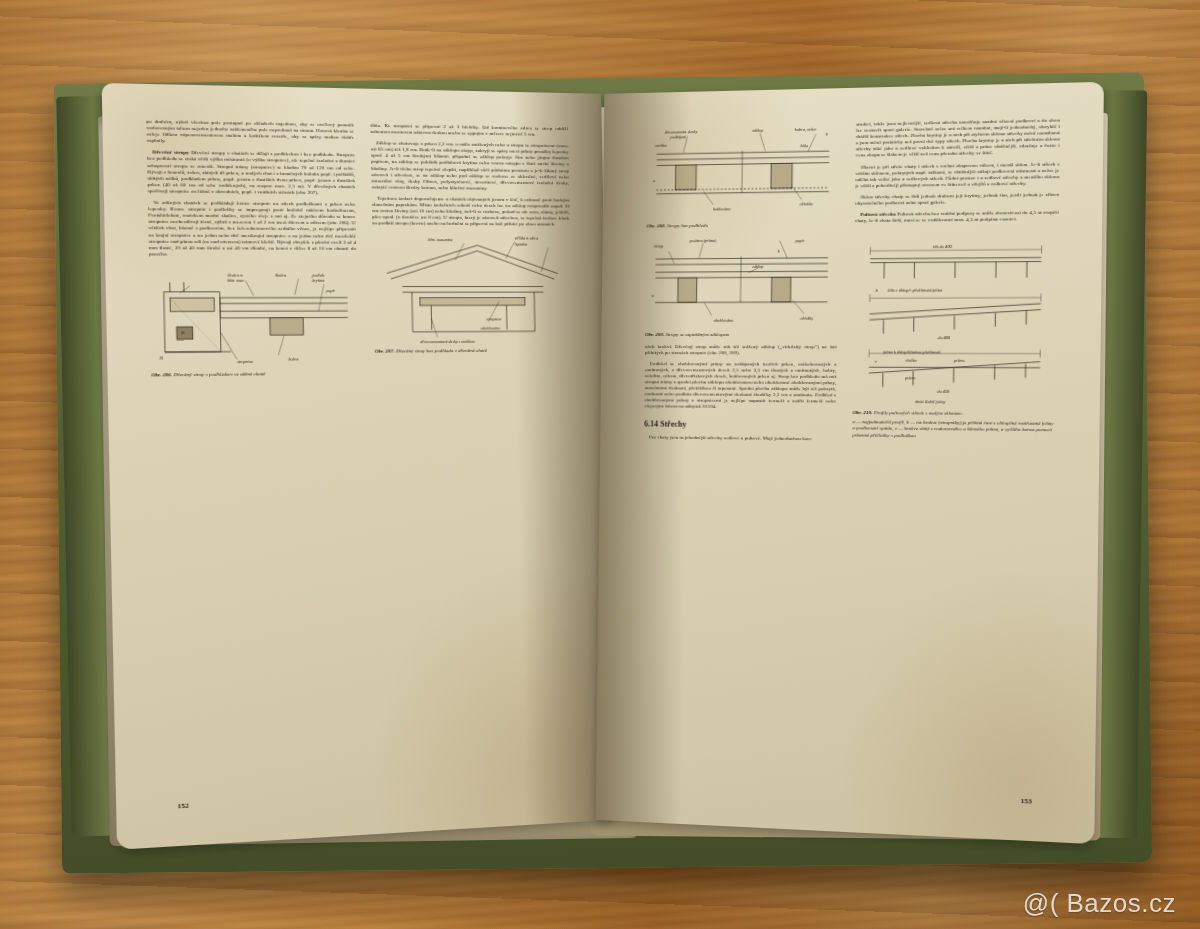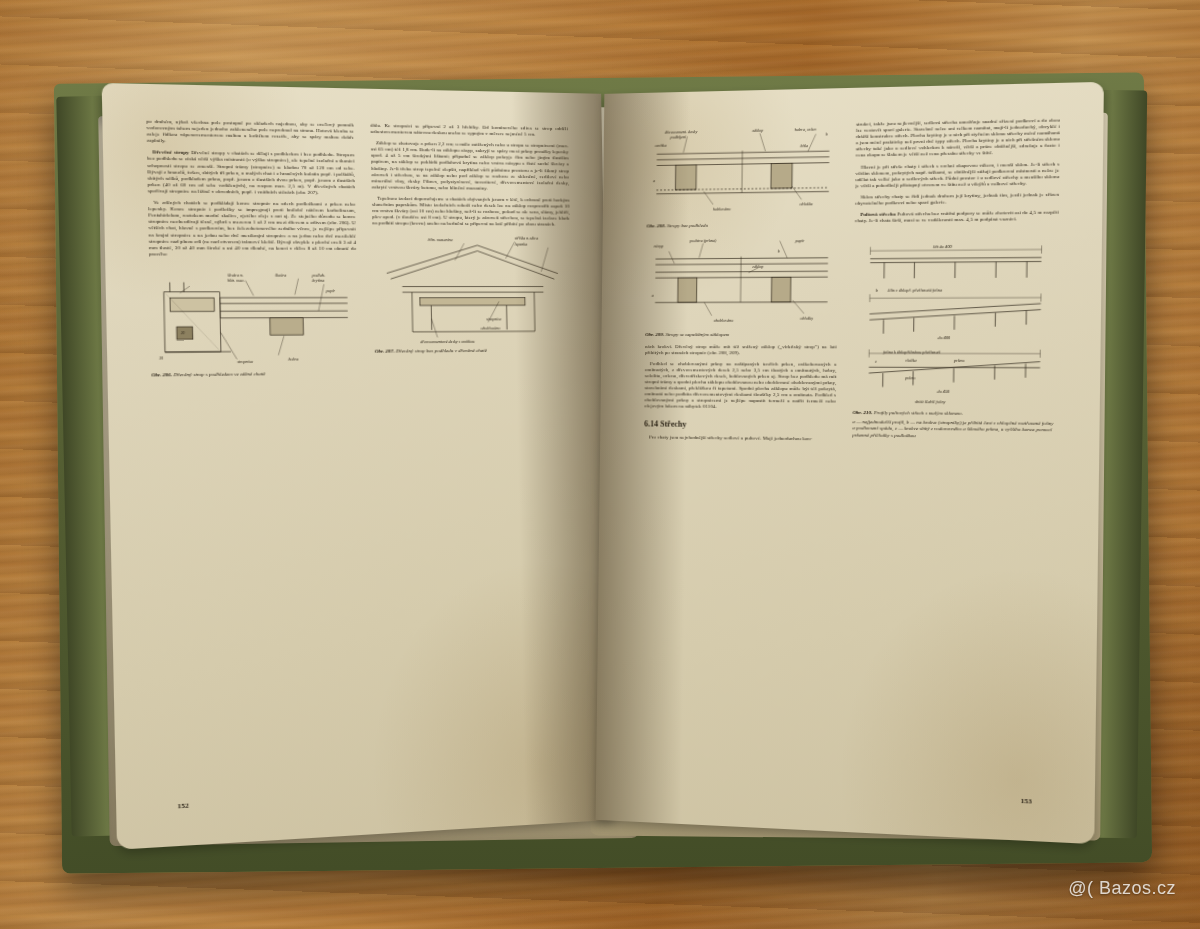--- a/index.html
+++ b/index.html
@@ -141,23 +141,23 @@
   .folio.r{right:18px;}
 
   
   .fig{position:relative;background:transparent;margin-top:5px;}
   .fig svg{display:block;width:100%;height:auto;}
   .fig .lbl{font-family:"Liberation Serif",serif;font-size:4.4px;fill:#2a2216;font-style:italic;}
   .fig .lbl-s{font-size:3.8px;fill:#2a2216;font-style:italic;}
 
   
   .watermark{
-    position:absolute;right:24px;bottom:30px;
+    position:absolute;right:24px;bottom:10px;
     font-family:"Liberation Sans",sans-serif;
-    font-size:18px;color:rgba(255,255,255,0.82);
+    font-size:26px;color:rgba(255,255,255,0.82);
     letter-spacing:0.5px;
     text-shadow:0 1px 2px rgba(0,0,0,0.35);
   }
   .watermark .at{opacity:0.95;}
 </style>
 </head>
 <body>
 
 <div class="scene">
   <div class="wood"></div>

